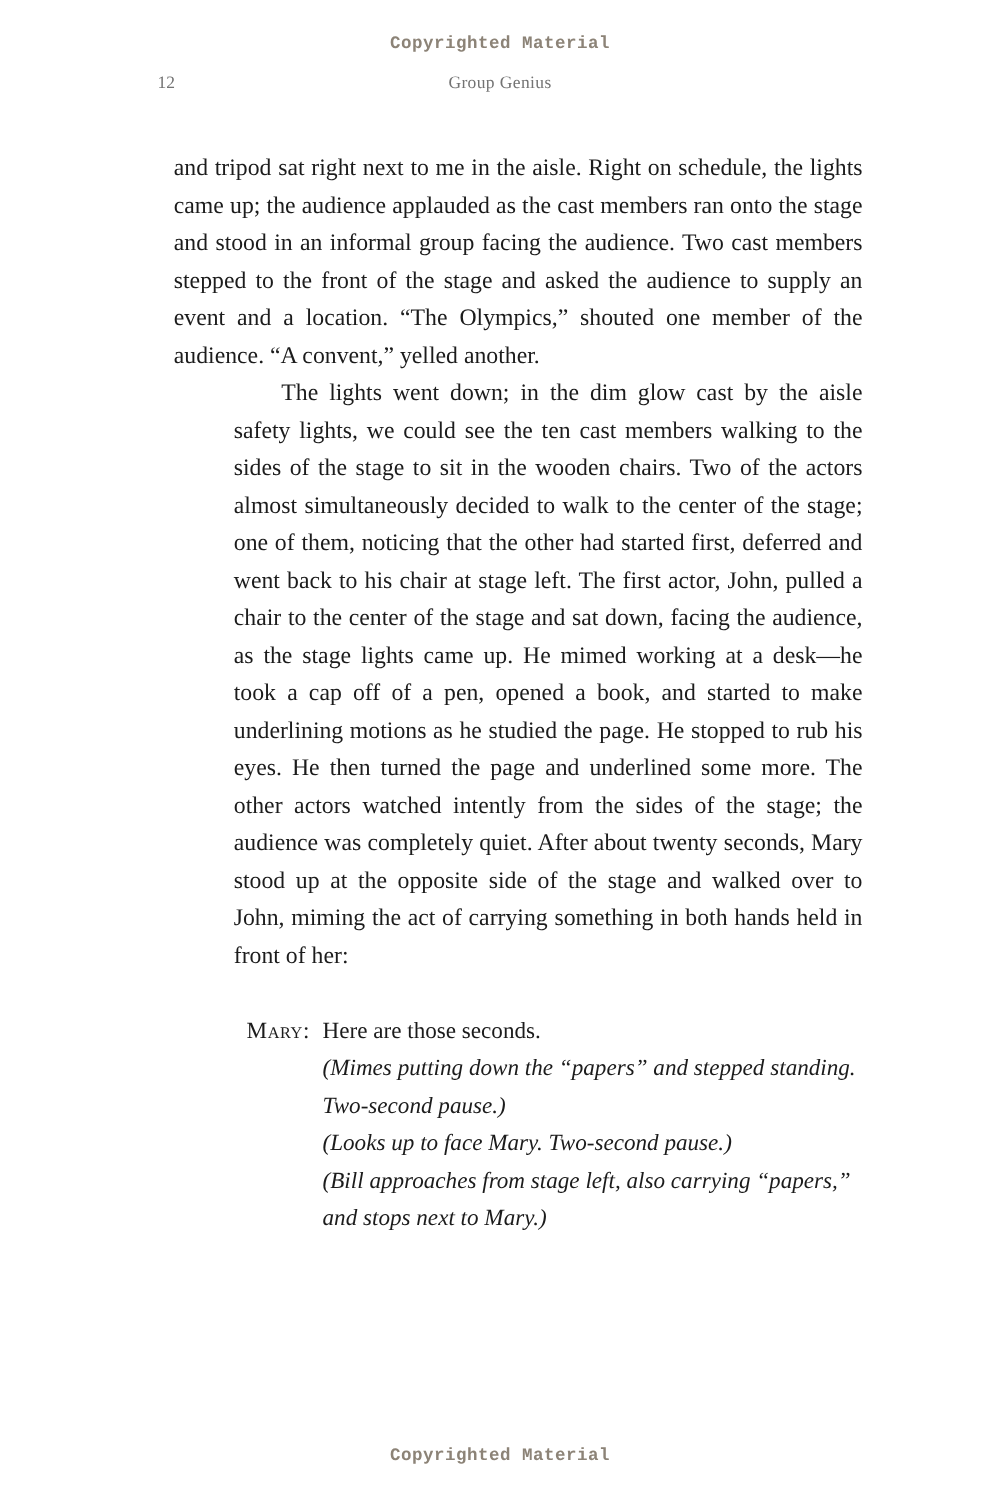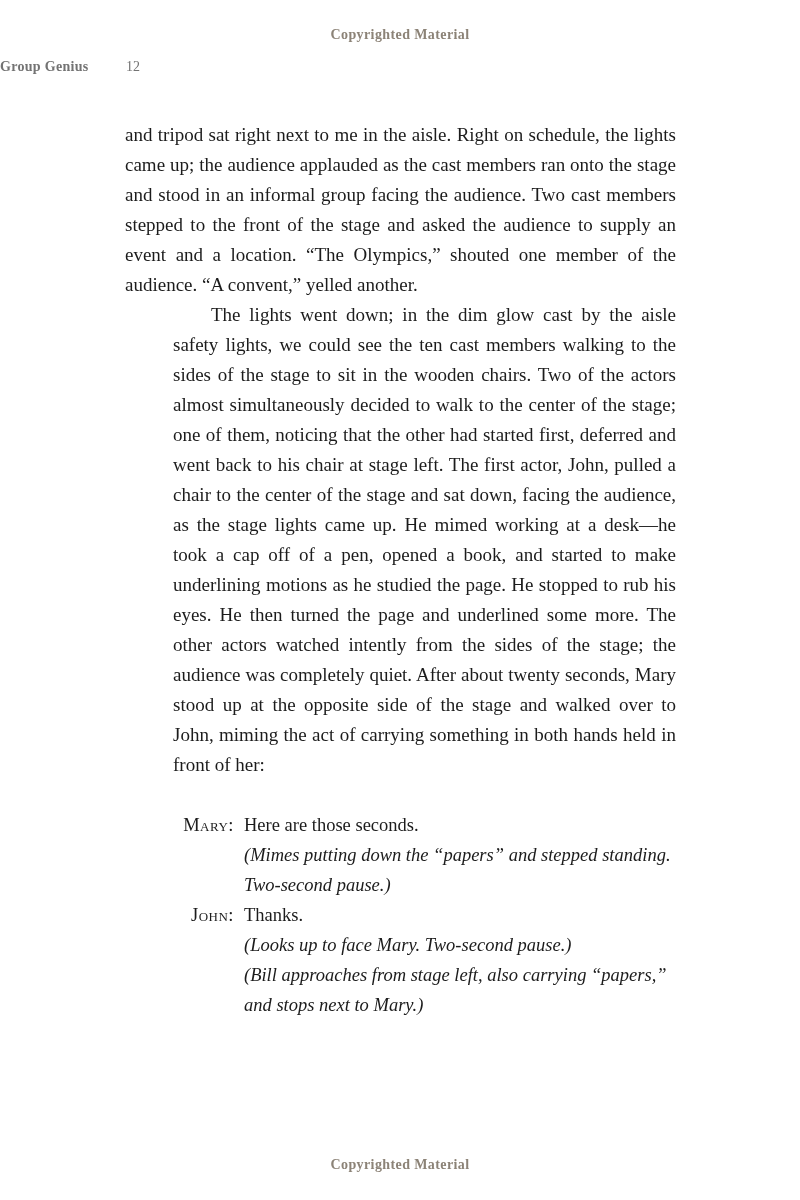--- a/index.html
+++ b/index.html
@@ -14,21 +14,21 @@
     background: #ffffff;
     font-family: "Liberation Serif", serif;
     color: #1c1c1c;
     overflow: hidden;
   }
   .copyright {
     position: absolute;
     left: 0;
     width: 100%;
     text-align: center;
-    font-family: Liberation Serif, serif;
+    font-family: Liberation Mono, monospace;
     font-weight: bold;
     font-size: 14px;
     letter-spacing: 0.4px;
     color: #8c8377;
   }
   .copyright.top { top: 27px; }
   .copyright.bottom { bottom: 27px; }
   .running-head {
     position: absolute;
     top: 59px;
@@ -40,28 +40,28 @@
   }
   .page-num {
     position: absolute;
     left: 126px;
     top: 0;
   }
   .running-title {
     position: absolute;
     left: 0;
     width: 100%;
+    text-align: center;
     top: 0;
     letter-spacing: 0.3px;
-    font-weight: bold;
   }
   .body-text {
     position: absolute;
     top: 120px;
-    left: 125px;
+    left: 139px;
     width: 551px;
     font-size: 19px;
     line-height: 30px;
     text-align: justify;
   }
   .para {
     margin: 0;
   }
   .para.indent {
     text-indent: 38px;
@@ -112,24 +112,20 @@
       <div class="dline">
         <span class="speaker">Mary:</span>
         <span class="dtext">Here are those seconds.</span>
       </div>
 
       <div class="dline">
         <span class="speaker"></span>
         <span class="dtext italic">(Mimes putting down the “papers” and stepped standing. Two-second pause.)</span>
       </div>
 
-      <div class="dline">
-        <span class="speaker">John:</span>
-        <span class="dtext">Thanks.</span>
-      </div>
 
       <div class="dline">
         <span class="speaker"></span>
         <span class="dtext italic">(Looks up to face Mary. Two-second pause.)</span>
       </div>
 
 
       <div class="dline">
         <span class="speaker"></span>
         <span class="dtext italic">(Bill approaches from stage left, also carrying “papers,” and stops next to Mary.)</span>

